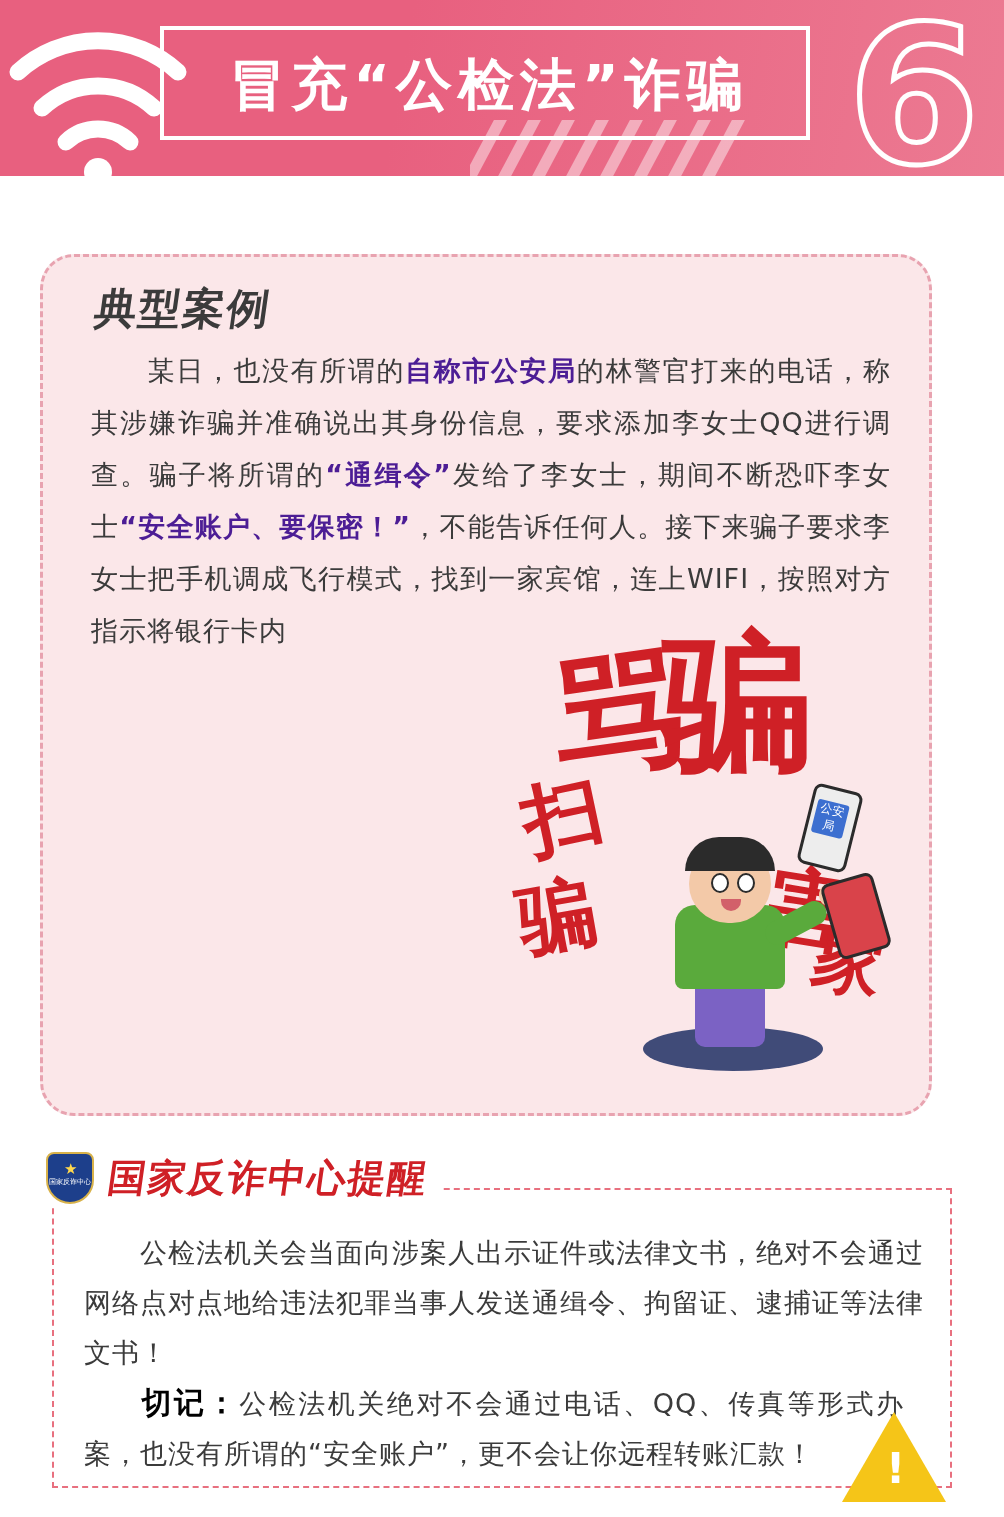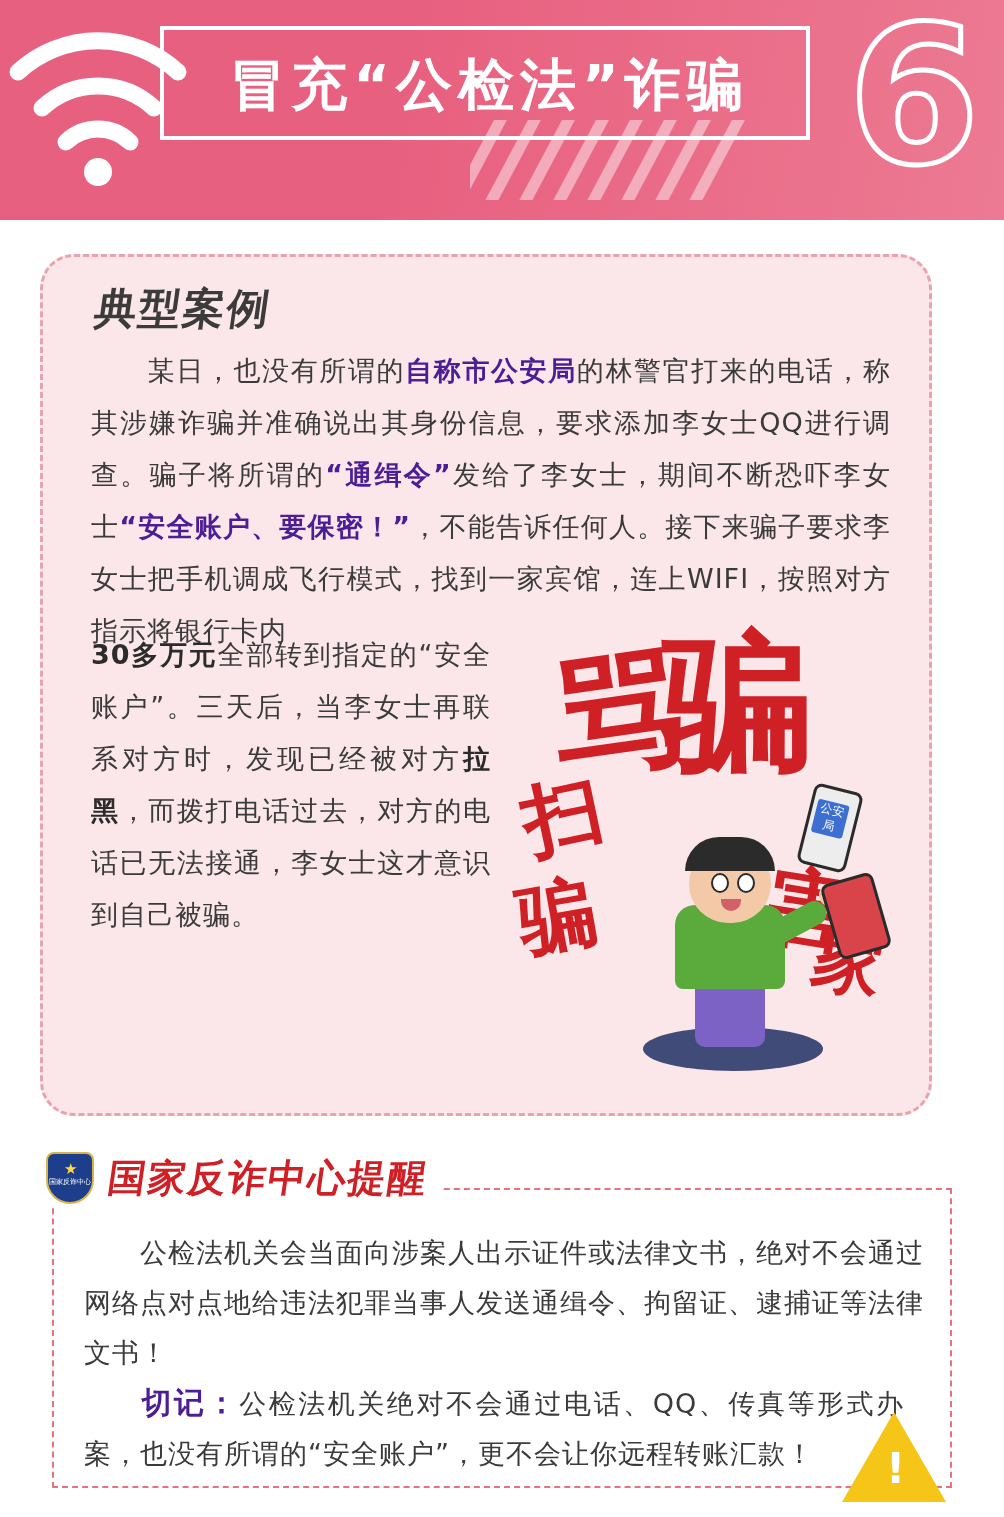--- a/index.html
+++ b/index.html
@@ -12,21 +12,21 @@
     background: #ffffff;
     font-family: "Liberation Sans", sans-serif;
     overflow: hidden;
     position: relative;
   }
 
   
   .header {
     position: relative;
     width: 1004px;
-    height: 220px;
+    height: 176px;
     background: linear-gradient(100deg, #e8607f 0%, #e8607f 40%, #ec7a92 100%);
     overflow: hidden;
   }
   .header-wifi {
     position: absolute;
     left: 8px;
     top: 14px;
     width: 180px;
     height: 180px;
   }
@@ -230,21 +230,21 @@
     font-size: 27px;
     line-height: 50px;
     color: #3b3b3b;
     text-align: justify;
     font-family: "DejaVu Sans", "Liberation Sans", sans-serif;
     letter-spacing: 1px;
   }
   .tips-p1 .indent, .tips-p2 .indent { display:inline-block; width:56px; }
   .qiji {
     font-weight: bold;
-    color: #4c1d95;
+    color: #000000;
     font-size: 30px;
     font-family: "DejaVu Sans", "Liberation Sans", sans-serif;
   }
   .warn-tri {
     position: absolute;
     left: 842px;
     top: 1412px;
     width: 0; height: 0;
     border-left: 52px solid transparent;
     border-right: 52px solid transparent;
@@ -290,23 +290,20 @@
   <div class="header-number">6</div>
 </div>
 
 <div class="case-card">
   <div class="case-title">典型案例</div>
 
   <div class="case-text">
     <span class="indent"></span><span>某日，也没有所谓的</span><span class="b">自称市公安局</span><span>的林警官打来的电话，称其涉嫌诈骗并准确说出其身份信息，要求添加李女士QQ进行调查。骗子将所谓的</span><span class="b">“通缉令”</span><span>发给了李女士，期间不断恐吓李女士</span><span class="b">“安全账户、要保密！”</span><span>，不能告诉任何人。接下来骗子要求李女士把手机调成飞行模式，找到一家宾馆，连上WIFI，按照对方指示将银行卡内</span>
   </div>
 
-  <div class="case-text-2">
-    <span class="b">30多万元</span><span>全部转到指定的“安全账户”。三天后，当李女士再联系对方时，发现已经被对方</span><span class="b">拉黑</span><span>，而拨打电话过去，对方的电话已无法接通，李女士这才意识到自己被骗。</span>
-  </div>
 
   <div class="illus">
     <div class="ch ch-ma">骂</div>
     <div class="ch ch-pian">骗</div>
     <div class="ch ch-sao">扫</div>
     <div class="ch ch-sa">骗</div>
     <div class="ch ch-hai">害</div>
     <div class="ch ch-jia">家</div>
 
     <div class="person">

